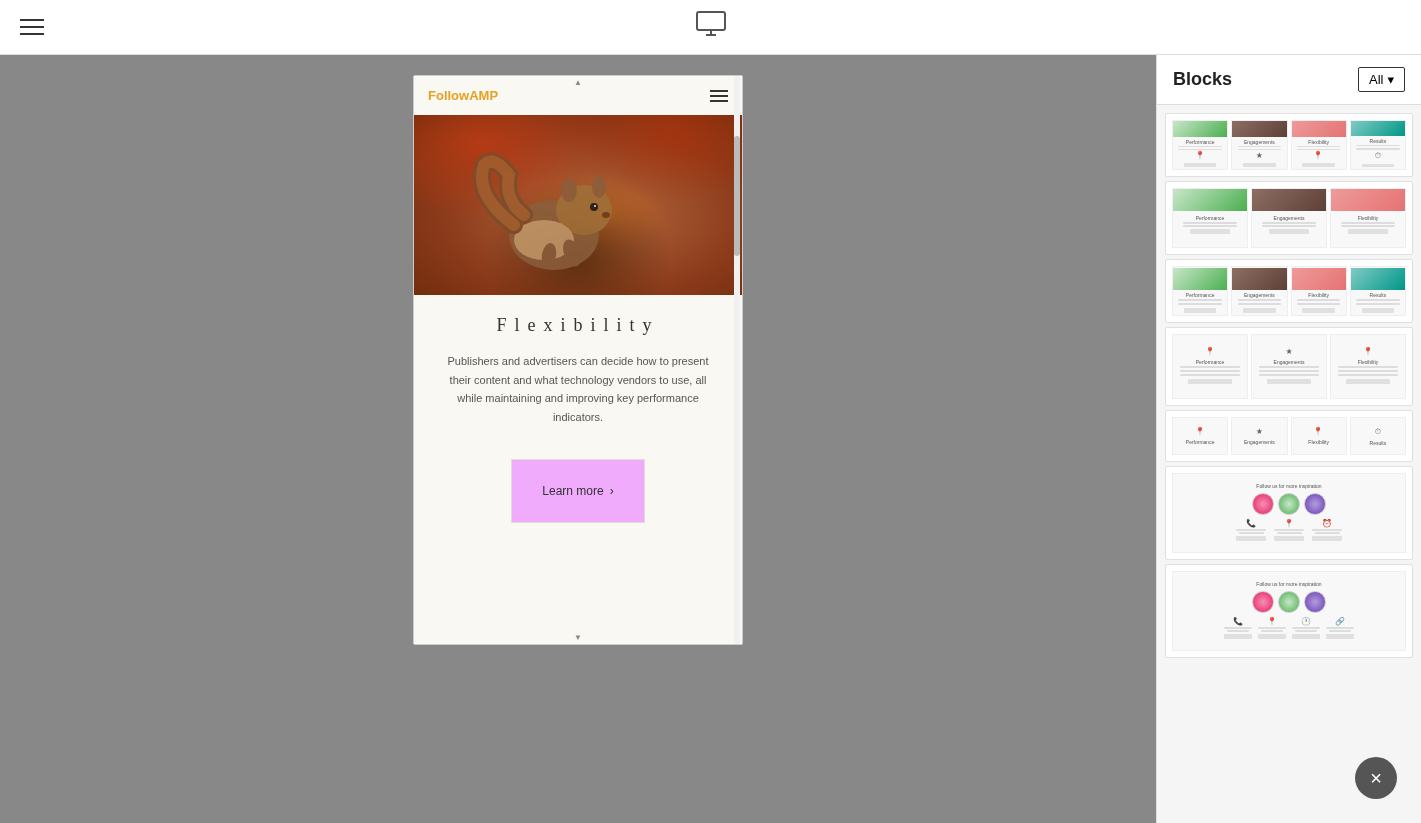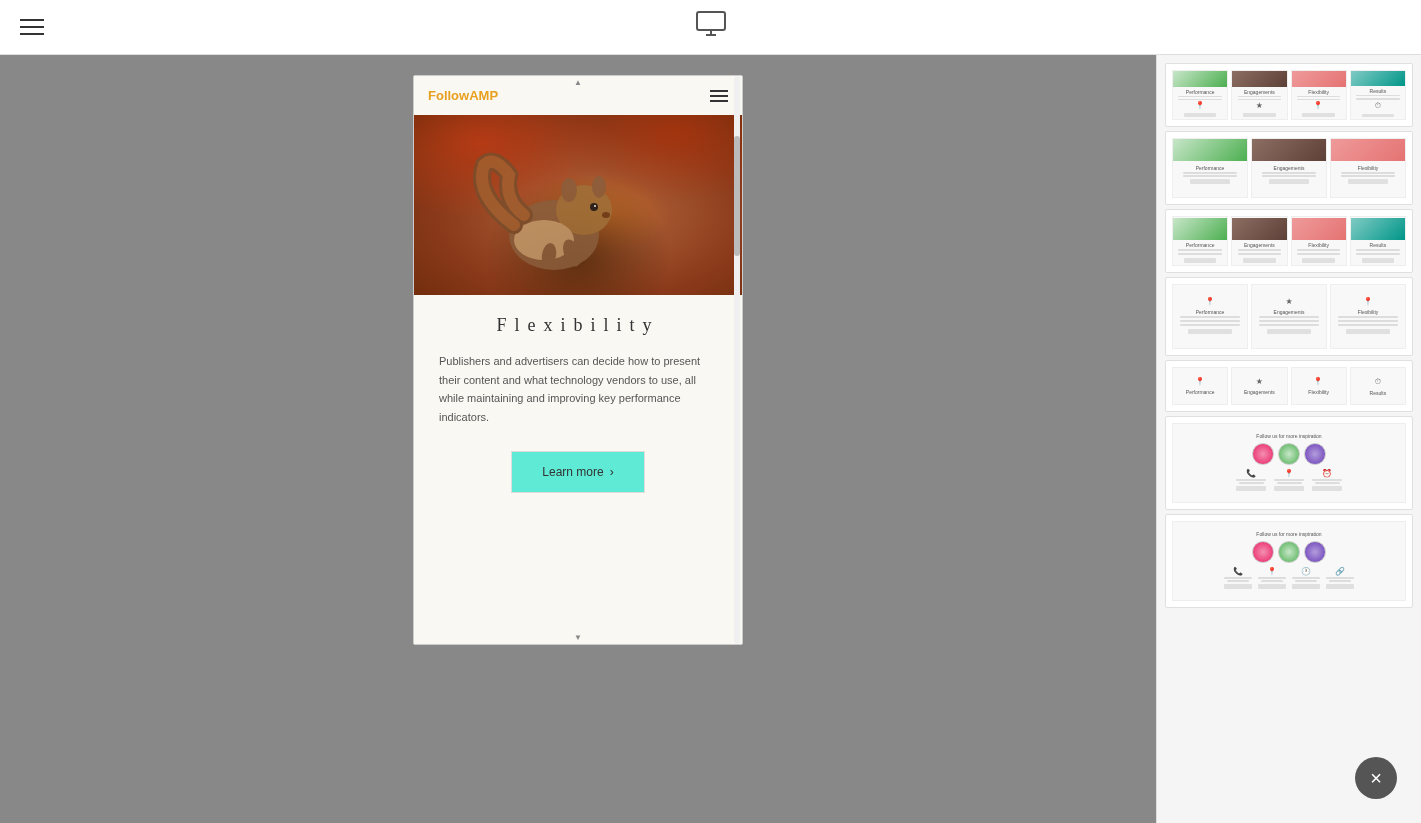--- a/index.html
+++ b/index.html
@@ -159,29 +159,29 @@
       letter-spacing: 8px;
       color: #333;
       font-weight: 300;
       font-family: Georgia, serif;
       margin-bottom: 16px;
       text-align: center;
     }
     .mobile-desc {
       font-size: 11px;
       color: #555;
-      text-align: left;
+      text-align: center;
       line-height: 1.7;
-      margin-bottom: 24px;
+      margin-bottom: 32px;
       padding: 0 5px;
     }
     .mobile-btn {
-      background: #5eead4;
+      background: #f0abfc;
       border: 1px solid #ddd;
-      padding: 13px 30px;
+      padding: 24px 30px;
       font-size: 12px;
       color: #333;
       cursor: pointer;
       display: flex;
       align-items: flex-end;
       gap: 6px;
       font-family: Arial, sans-serif;
     }
 
     
@@ -468,20 +468,27 @@
 
       <div class="mobile-scrollbar">
         <div class="mobile-scrollbar-thumb"></div>
       </div>
 
       <span class="mobile-scroll-arrow bottom">▼</span>
     </div>
   </div>
 
   <div class="sidebar">
+    <div class="sidebar-header">
+      <span class="sidebar-title">Blocks</span>
+      <button class="all-btn">
+        <span>All</span>
+        <span>▾</span>
+      </button>
+    </div>
 
     <div class="sidebar-blocks">
 
       <div class="block-thumb">
         <div class="block-grid-4">
           <div class="thumb-cell">
             <div class="thumb-img thumb-img-1"></div>
             <div class="thumb-label">Performance</div>
             <div class="thumb-text-line"></div>
             <div class="thumb-text-line"></div>

